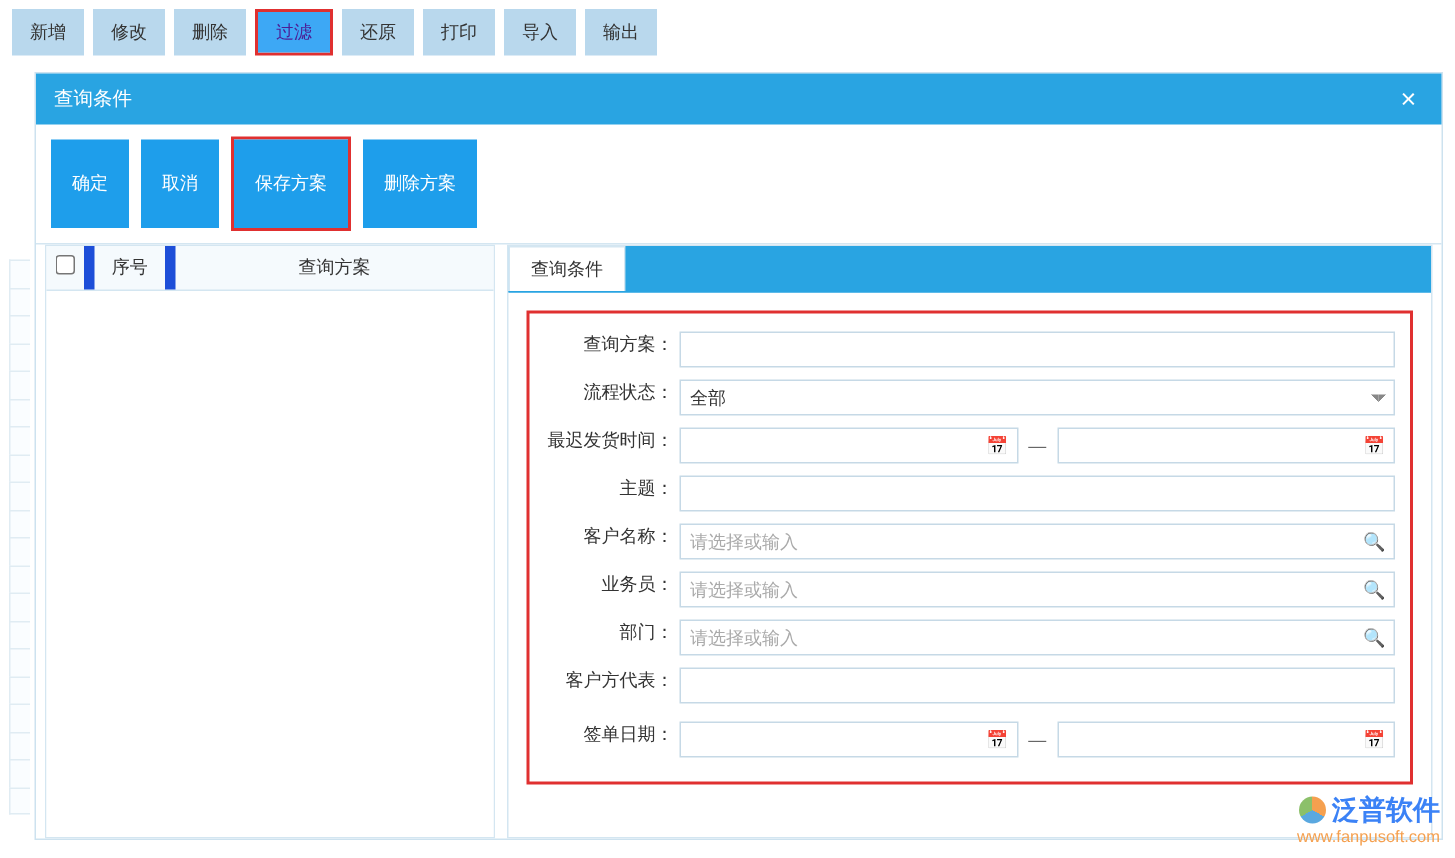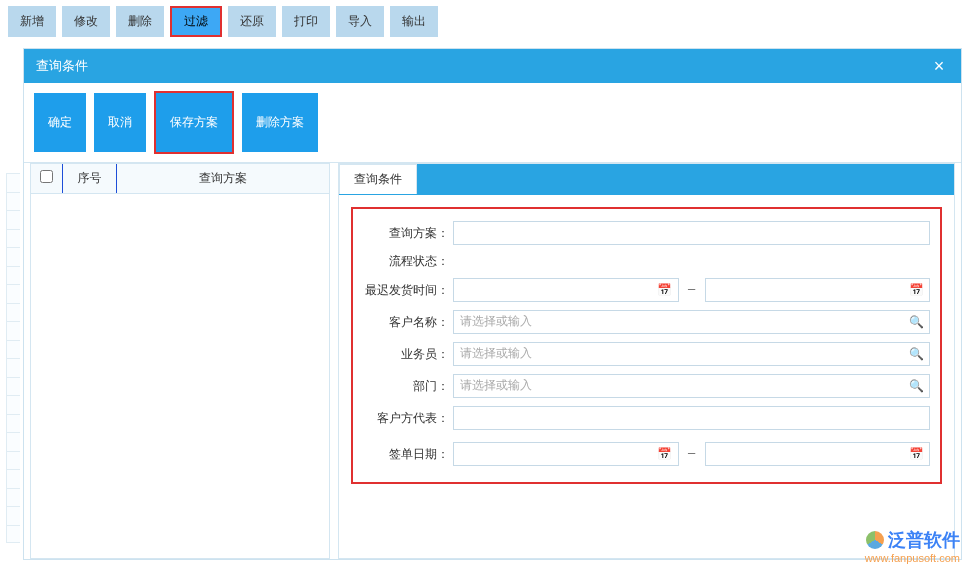--- a/index.html
+++ b/index.html
@@ -21,21 +21,21 @@
 }
 .tbtn {
   background: #b9d8ed;
   color: #333;
   border: none;
   padding: 5px 12px;
   font-size: 12px;
   cursor: pointer;
   font-family: inherit;
 }
-.tbtn.active { background: #3da8f5; color: #000000; }
+.tbtn.active { background: #3da8f5; color: #4c1d95; }
 .redbox { border: 2px solid #e03030; padding: 0; display: inline-block; }
 .redbox .tbtn { margin: 0; }
 
 
 .dialog {
   position: absolute;
   left: 23px;
   top: 48px;
   right: 8px;
   bottom: 12px;
@@ -90,21 +90,21 @@
   margin: 0 0 0 6px;
   display: flex;
   flex-direction: column;
 }
 .grid-head {
   display: flex;
   background: #f5fafd;
   border-bottom: 1px solid #d4e6f1;
 }
 .grid-head .cell {
-  border-right: 1px solid #1d4ed8;
+  border-right: 7px solid #1d4ed8;
   padding: 6px 4px;
   text-align: center;
   color: #333;
   font-size: 12px;
 }
 .grid-head .cell:last-child { border-right: none; }
 .cell-cb { width: 32px; }
 .cell-seq { width: 54px; }
 .cell-plan { flex: 1; }
 .grid-body { flex: 1; background: #fff; }
@@ -138,23 +138,22 @@
   background: #29a4e2;
 }
 
 .form-wrap {
   margin: 12px;
   border: 2px solid #e03030;
   padding: 12px 10px 16px 10px;
 }
 .form-row {
   display: flex;
-  align-items: center;
+  align-items: flex-start;
   margin-bottom: 8px;
-  font-family: Liberation Mono, monospace;
 }
 .form-row:last-child { margin-bottom: 0; margin-top: 12px; }
 .flabel {
   width: 90px;
   text-align: right;
   color: #333;
   padding-right: 4px;
   font-size: 12px;
 }
 .fcontrol {
@@ -331,37 +330,48 @@
 
         <div class="form-row">
           <div class="flabel">查询方案：</div>
           <div class="fcontrol">
             <input class="inp" value="" style="">
           </div>
         </div>
 
         <div class="form-row">
           <div class="flabel">流程状态：</div>
+          <div class="fcontrol">
+            <select class="sel">
+              <option>全部</option>
+            </select>
+          </div>
         </div>
 
         <div class="form-row">
           <div class="flabel">最迟发货时间：</div>
           <div class="fcontrol date-range">
             <div class="input-icon">
               <input class="inp" value="" style="">
               <span class="inp-icon-right">📅</span>
             </div>
             <span class="dash">—</span>
             <div class="input-icon">
               <input class="inp" value="" style="">
               <span class="inp-icon-right">📅</span>
             </div>
           </div>
         </div>
 
+        <div class="form-row">
+          <div class="flabel">主题：</div>
+          <div class="fcontrol">
+            <input class="inp" value="" style="">
+          </div>
+        </div>
 
         <div class="form-row">
           <div class="flabel">客户名称：</div>
           <div class="fcontrol">
             <div class="input-icon">
               <input class="inp" placeholder="请选择或输入" style="">
               <span class="inp-icon-right">🔍</span>
             </div>
           </div>
         </div>

